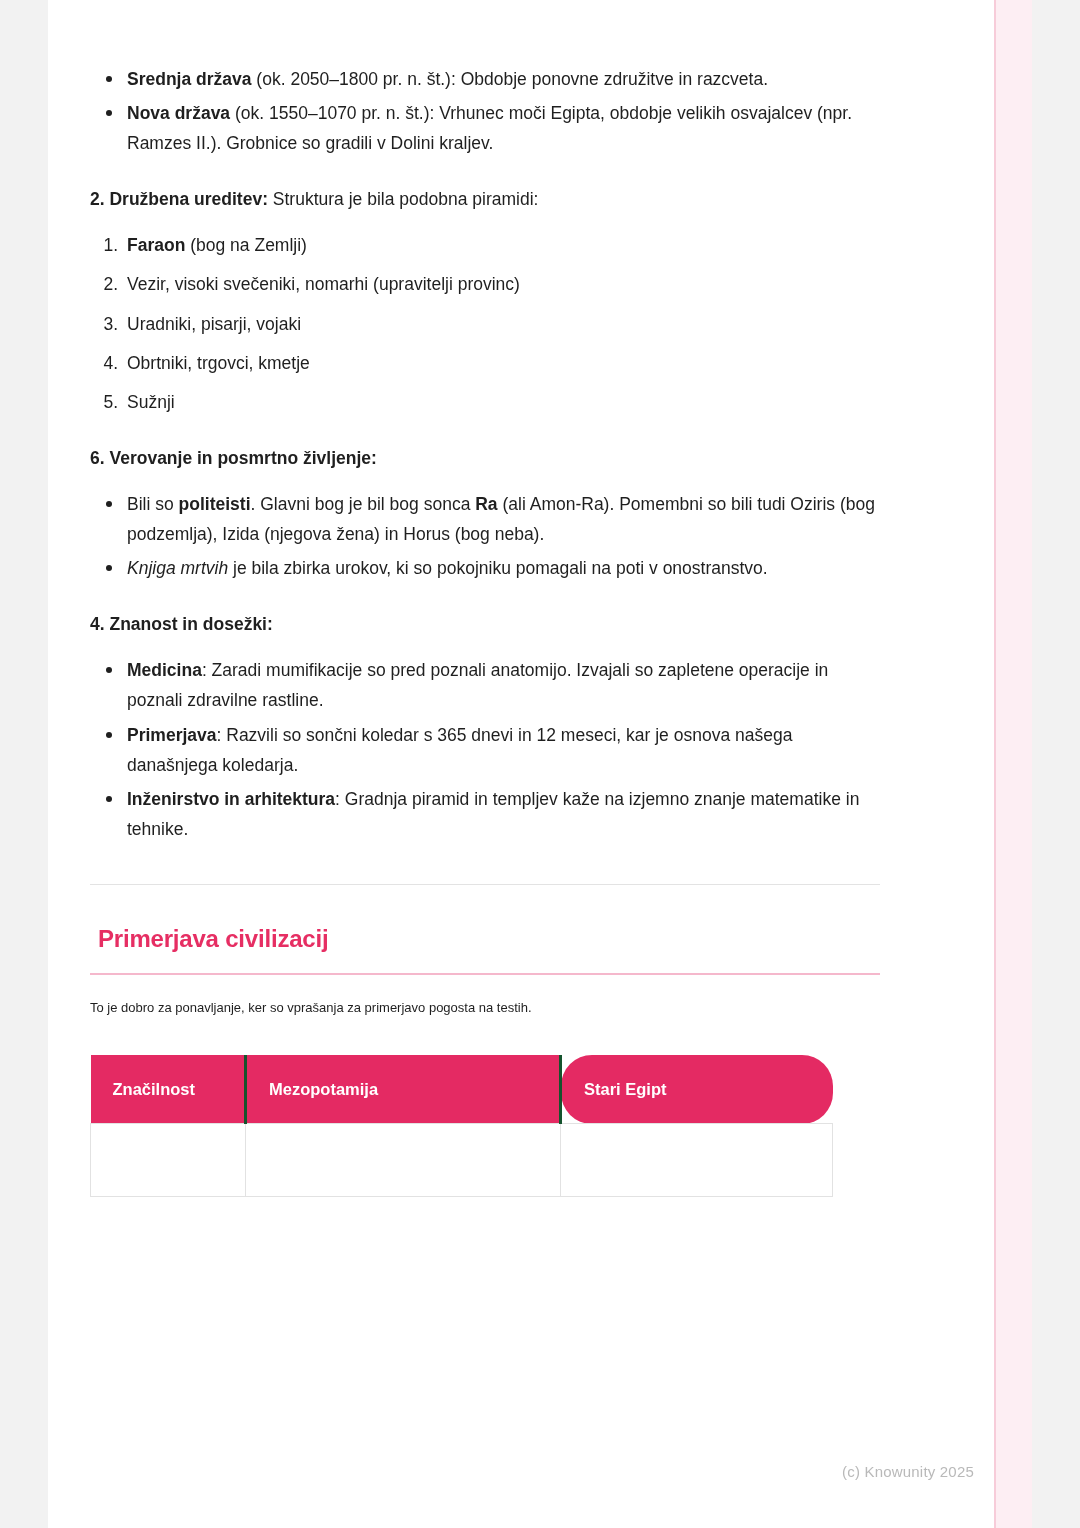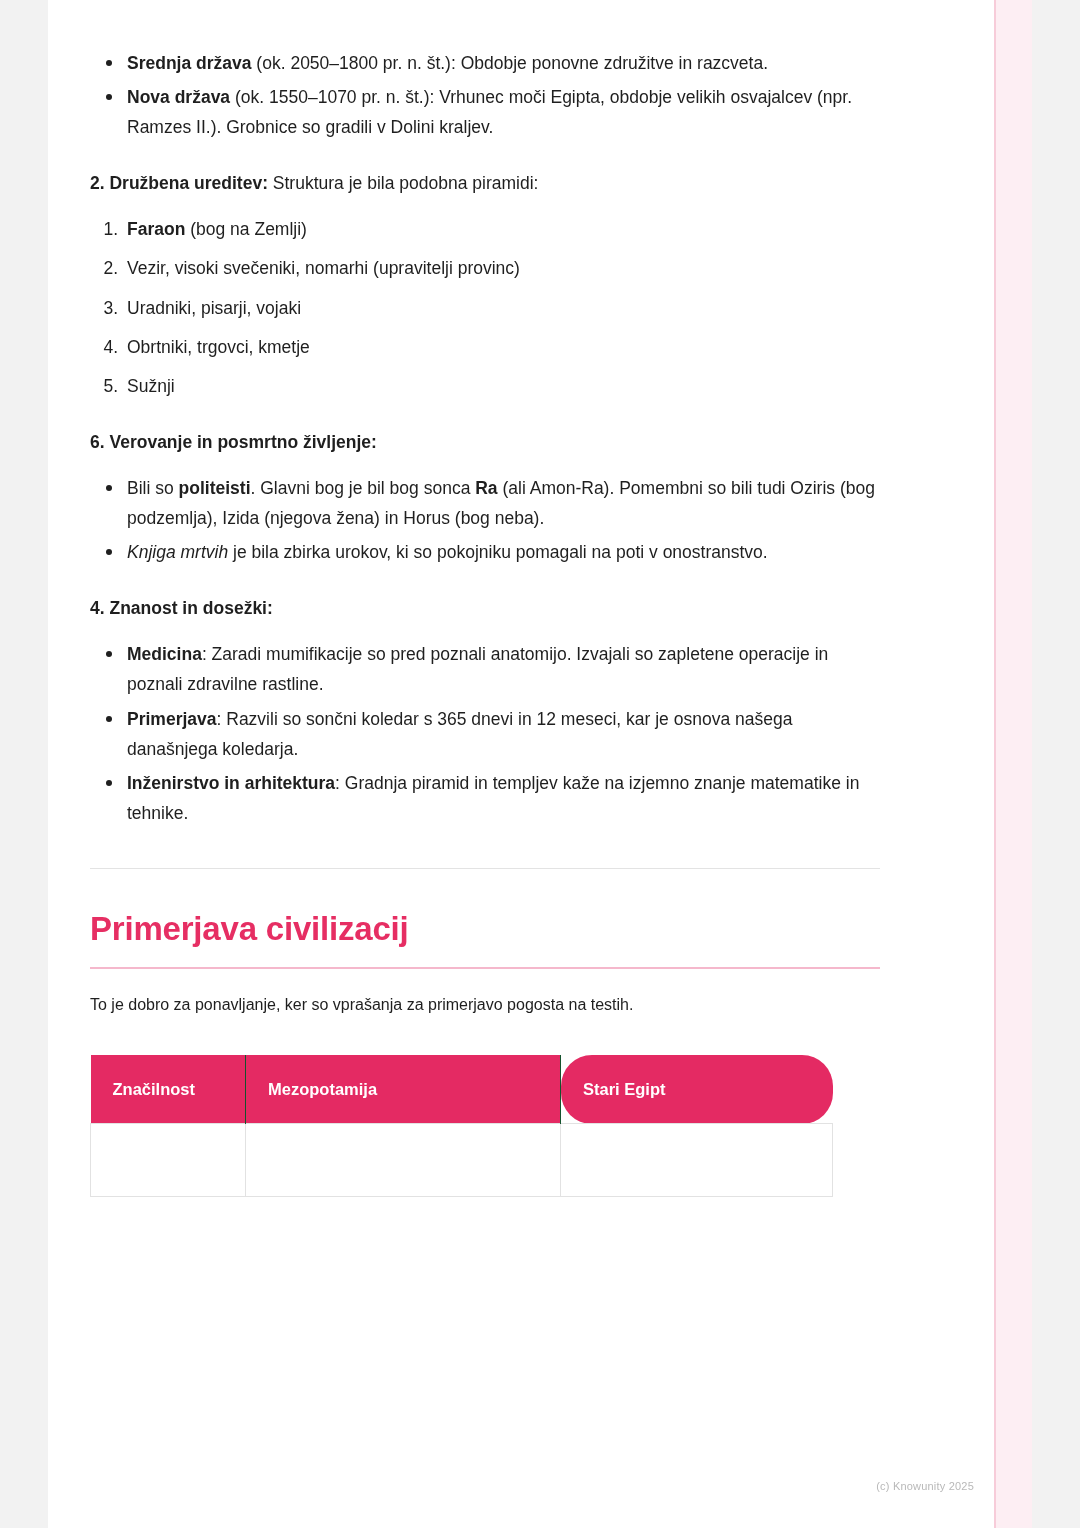--- a/index.html
+++ b/index.html
@@ -37,21 +37,21 @@
     top: 0;
     width: 2px;
     height: 100%;
     background: #f7ccd9;
   }
   .content {
     position: absolute;
     left: 42px;
     top: 0;
     width: 790px;
-    padding-top: 48px;
+    padding-top: 64px;
     box-sizing: border-box;
     color: #1f1f1f;
     font-size: 17.5px;
     line-height: 1.72;
   }
   ul.bullets {
     list-style: none;
     margin: 0 0 0 0;
     padding: 0;
   }
@@ -96,66 +96,66 @@
   }
   b, strong { font-weight: bold; }
   .it { font-style: italic; }
   hr.rule {
     border: none;
     border-top: 1px solid #e3e3e3;
     margin: 40px 0 0 0;
   }
   h2.title {
     color: #e62e63;
-    font-size: 33px;
+    font-size: 24px;
     line-height: 1.2;
     font-weight: bold;
-    margin: 40px 0 0 0;
+    margin: 40px 0 0 8px;
     letter-spacing: -0.2px;
   }
   .title-underline {
     border: none;
     border-top: 2px solid #f5b8cc;
     margin: 19px 0 0 0;
   }
   .lead {
     margin-top: 22px;
-    font-size: 16px;
+    font-size: 13px;
   }
   table.cmp {
     border-collapse: collapse;
     margin-top: 36px;
     width: 742px;
     table-layout: fixed;
   }
   table.cmp th {
     background: #e42a63;
     color: #ffffff;
     text-align: left;
     font-size: 16.5px;
     font-weight: bold;
     padding: 20px 22px;
-    border-right: 1px solid #14532d;
+    border-right: 3px solid #14532d;
   }
   table.cmp th:last-child { border-right: none; border-radius: 31px; }
   table.cmp td {
     border: 1px solid #e2e2e2;
     height: 52px;
     padding: 10px 22px;
     font-size: 16.5px;
     vertical-align: top;
   }
   col.c1 { width: 155px; }
   col.c2 { width: 315px; }
   col.c3 { width: 272px; }
   .watermark {
     position: absolute;
     right: 58px;
-    bottom: 36px;
-    font-size: 11px;
+    bottom: 48px;
+    font-size: 15px;
     color: #b9b9b9;
     letter-spacing: 0.2px;
   }
 </style>
 </head>
 <body>
 
 <div class="page">
   <div class="pink-edge-line"></div>
   <div class="pink-edge"></div>

